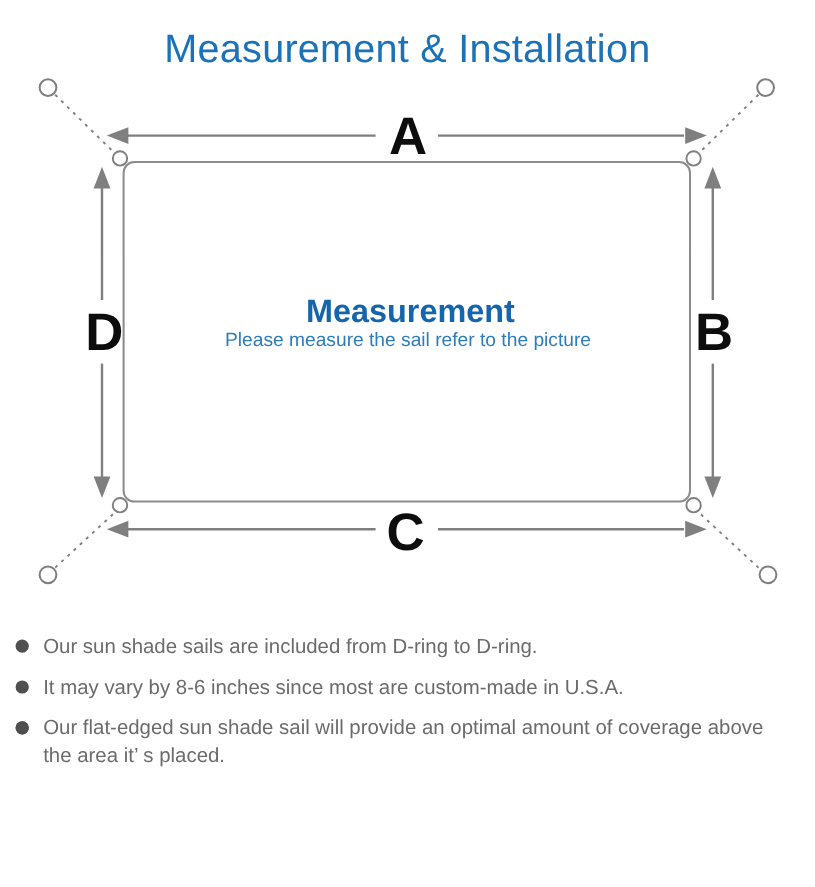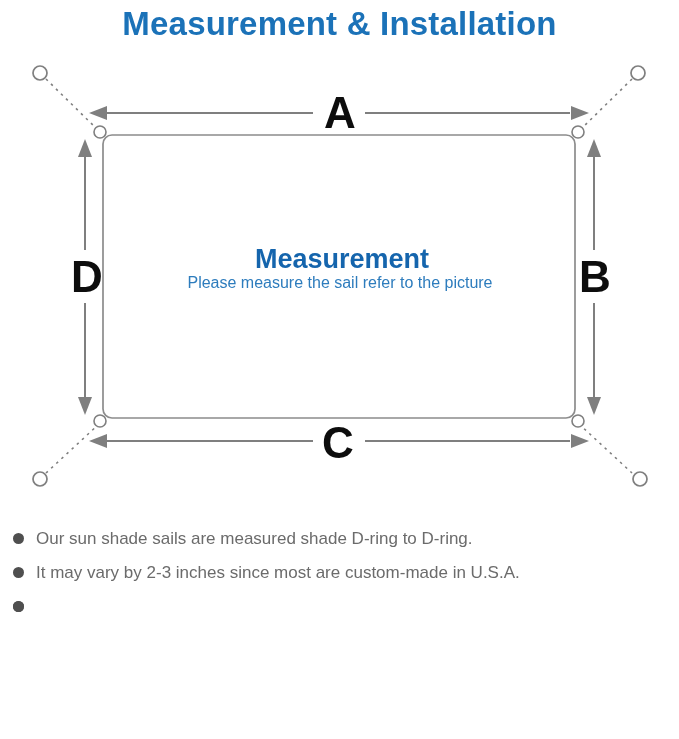--- a/index.html
+++ b/index.html
@@ -8,27 +8,27 @@
     background: #ffffff;
   }
   body {
     width: 679px;
     height: 739px;
     font-family: "Liberation Sans", sans-serif;
     overflow: hidden;
   }
   .page-title {
     margin: 0;
-    padding-top: 4px;
+    padding-top: 21px;
     height: 51px;
     box-sizing: border-box;
     text-align: center;
     font-size: 33px;
     line-height: 40px;
-    font-weight: 700;
+    font-weight: 400;
     color: #1b72b8;
     letter-spacing: 0.2px;
   }
   .diagram-wrap {
     width: 679px;
     height: 470px;
     position: relative;
   }
   .diagram-wrap svg { display: block; }
 
@@ -138,25 +138,26 @@
     <text class="side-label" x="87" y="241" text-anchor="middle">D</text>
 
     <text class="center-title" x="342" y="217" text-anchor="middle">Measurement</text>
     <text class="center-subtitle" x="340" y="237" text-anchor="middle">Please measure the sail refer to the picture</text>
   </svg>
 </div>
 
 <ul class="notes">
   <li>
     <span class="bullet-dot"></span>
-    <span>Our sun shade sails are measured shade D-ring to D-ring.</span>
+    <span>Our sun shade sails are included from D-ring to D-ring.</span>
   </li>
   <li>
     <span class="bullet-dot"></span>
-    <span>It may vary by 2-3 inches since most are custom-made in U.S.A.</span>
+    <span>It may vary by 8-6 inches since most are custom-made in U.S.A.</span>
   </li>
   <li>
     <span class="bullet-dot"></span>
   </li>
   <li>
     <span class="bullet-dot"></span>
+    <span>Our flat-edged sun shade sail will provide an optimal amount of coverage above the area it’ s placed.</span>
   </li>
 </ul>
 
 </body></html>

